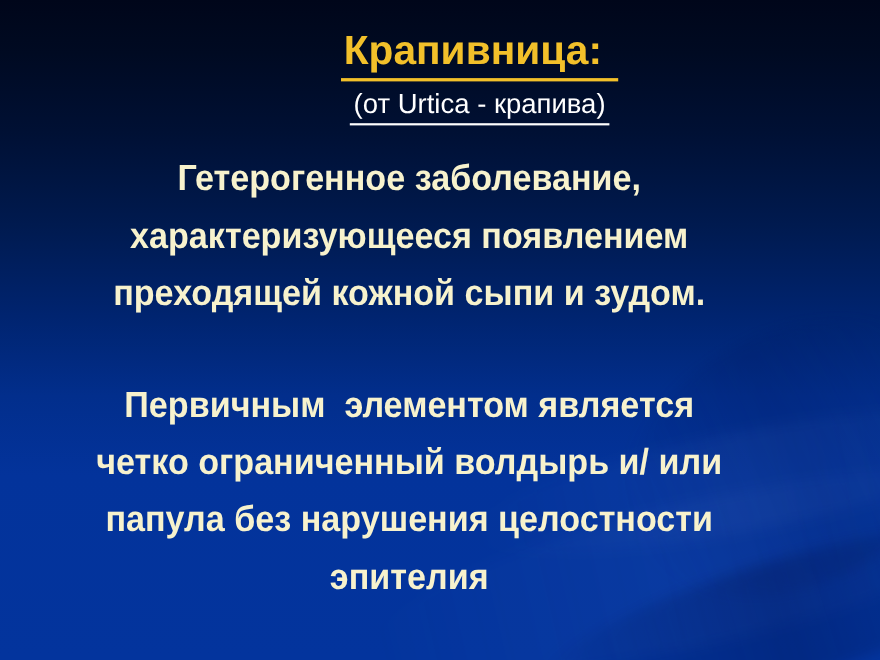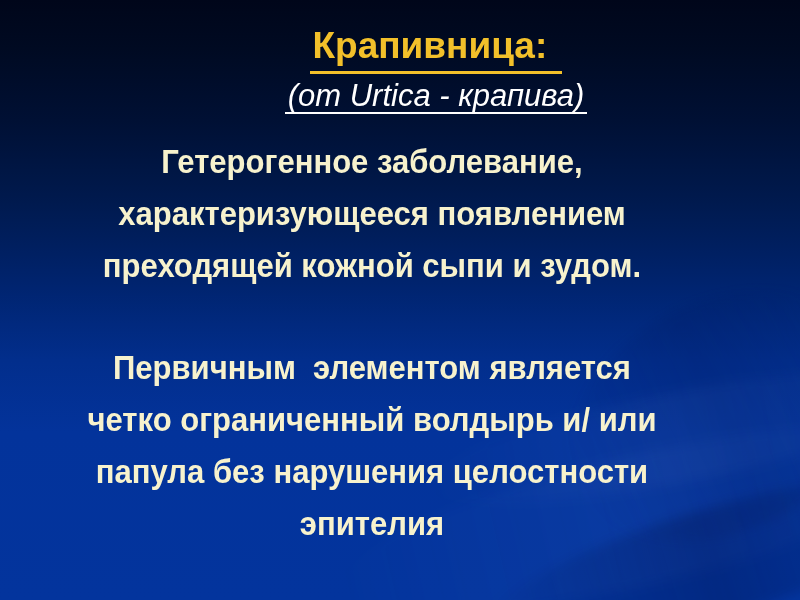--- a/index.html
+++ b/index.html
@@ -98,23 +98,22 @@
     white-space: pre;
   }
 
   .slide-subtitle-wrap {
     margin-top: 7px;
     text-align: center;
   }
 
   .slide-subtitle {
     display: inline-block;
-    font-size: 31px;
+    font-size: 25px;
     line-height: 29px;
-    font-style: italic;
     font-weight: normal;
     color: #FFFFFF;
     border-bottom: 2px solid #FFFFFF;
     padding: 0 3px 2px 3px;
     white-space: pre;
   }
 
   
   .body-block {
     position: absolute;

